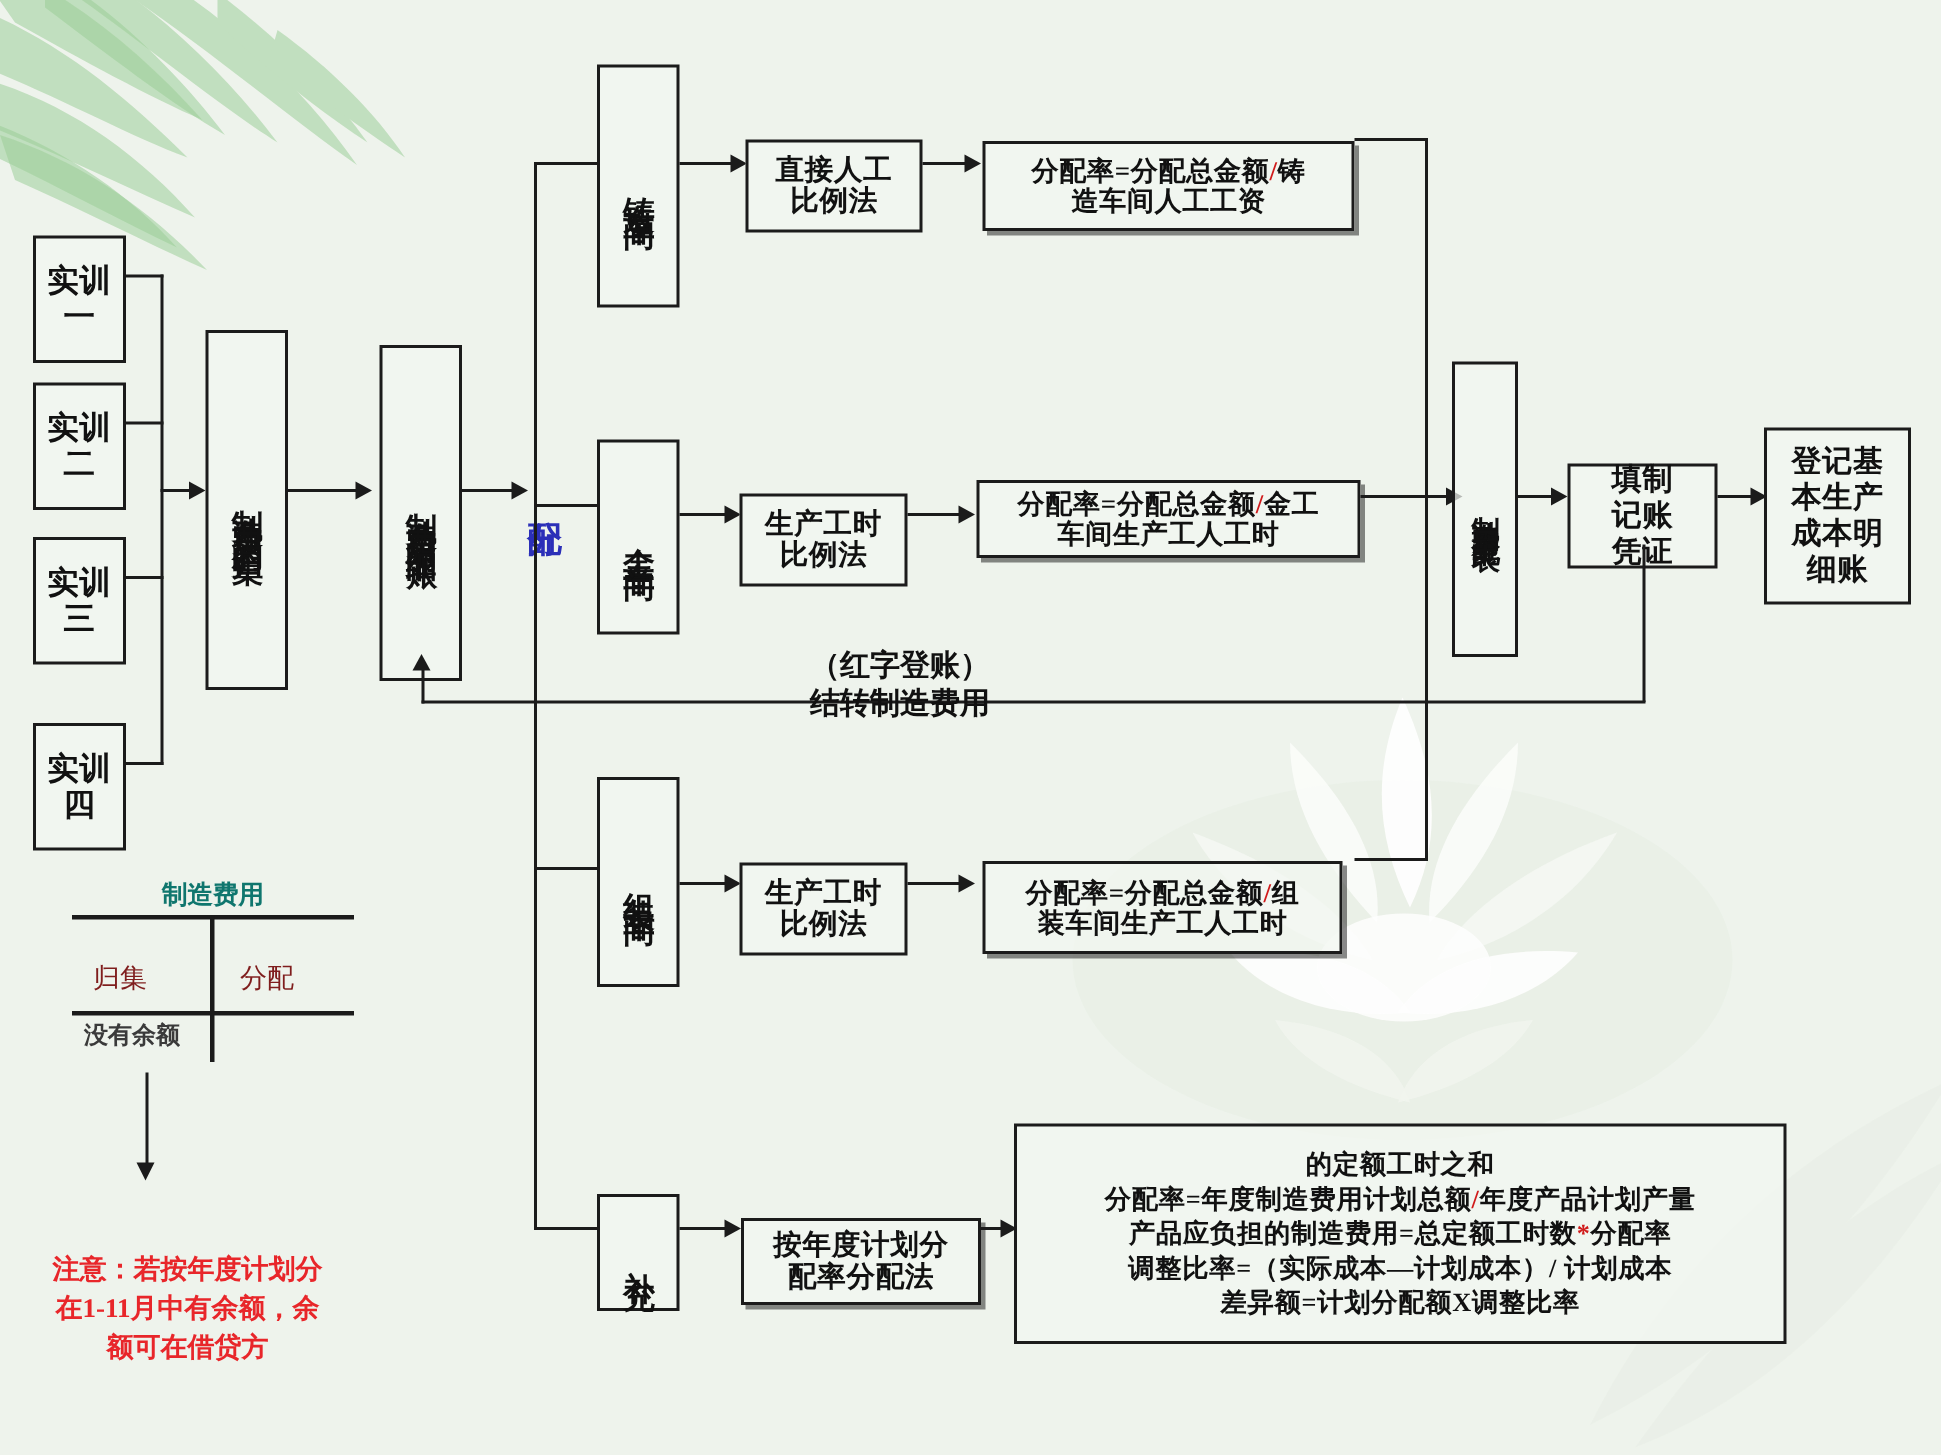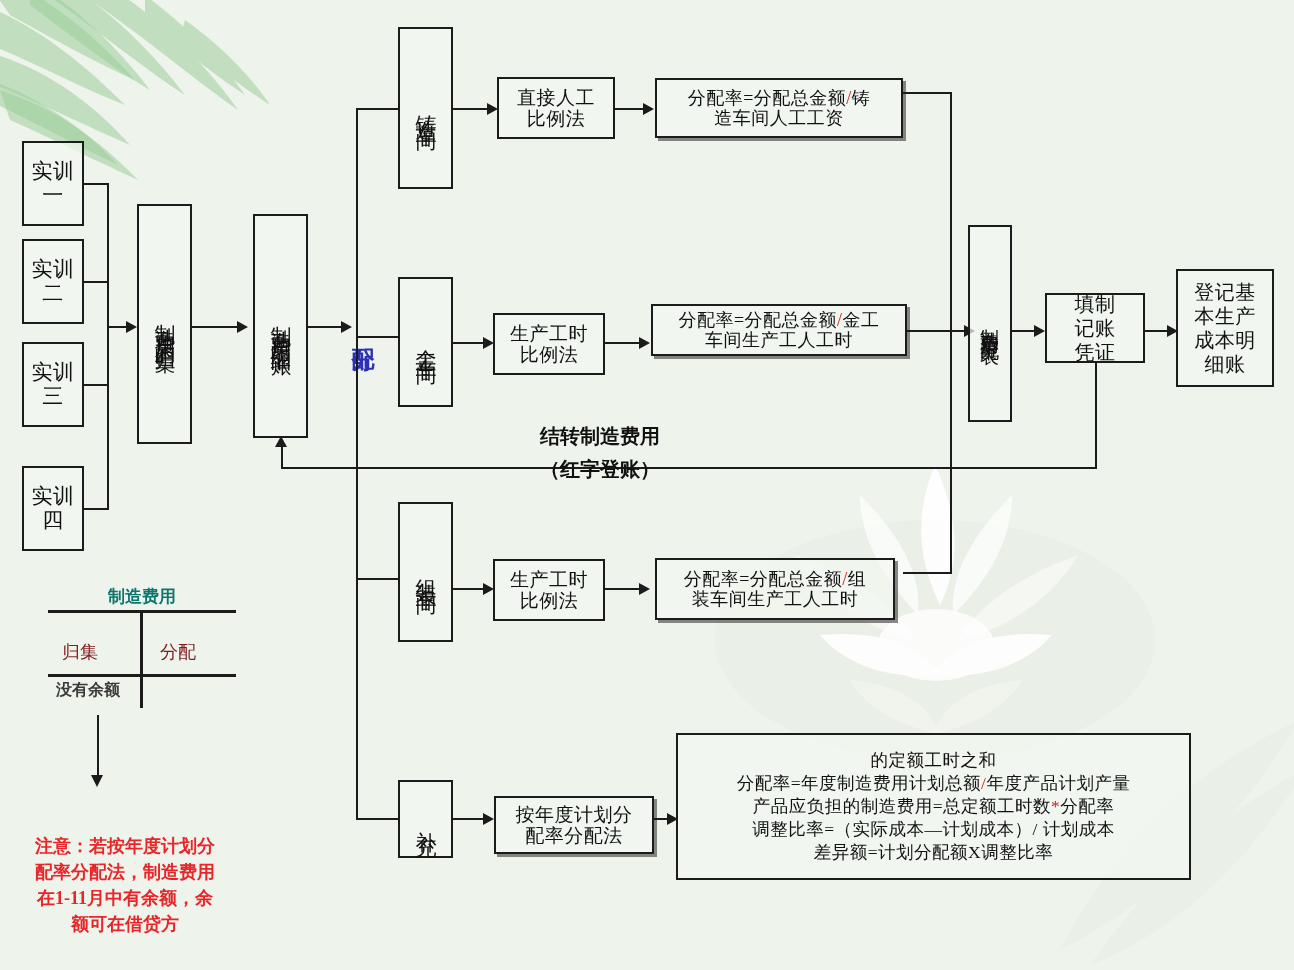--- a/index.html
+++ b/index.html
@@ -20,23 +20,24 @@
 
   
   .box{
     position:absolute;
     border:2px solid #1b1b1b;
     background:rgba(243,247,241,.72);
     box-sizing:border-box;
     display:flex;align-items:center;justify-content:center;
     text-align:center;
     color:#111;
-    font-weight:normal;
+    font-weight:bold;
     line-height:1.12;
     letter-spacing:.5px;
+    margin-top:16px;
   }
   .box.shadow{box-shadow:3px 3px 0 rgba(40,40,40,.55);}
   
   .vtext{
     writing-mode:vertical-rl;
     text-orientation:upright;
     letter-spacing:5px;
     line-height:1;
   }
 
@@ -280,22 +281,22 @@
   <div class="box" style="left:1176px;top:269px;width:98px;height:118px;font-size:20px;">
     <span style="display:inline-block;width:80px;line-height:1.2;">登记基本生产成本明细账</span>
   </div>
 
   <div class="v" style="left:1095px;top:363px;height:105px;"></div>
   <div class="h" style="left:281px;top:467px;width:816px;"></div>
   <div class="v" style="left:281px;top:445px;height:24px;"></div>
   <div class="arrow up" style="left:275px;top:436px;"></div>
 
   <div class="lbl" style="left:470px;top:424px;width:260px;font-size:20px;">
+    <div style="margin-top:8px;">（红字登账）</div>
     <div>结转制造费用</div>
-    <div style="margin-top:8px;">（红字登账）</div>
   </div>
 
   <div class="box" style="left:676px;top:733px;width:515px;height:147px;font-size:17.5px;">
     <div style="line-height:1.32;">
       <div>的定额工时之和</div>
       <div>
         <span>分配率=年度制造费用计划总额</span><span class="slash">/</span><span>年度产品计划产量</span>
       </div>
       <div>
         <span>产品应负担的制造费用=总定额工时数</span><span class="star">*</span><span>分配率</span>
@@ -313,18 +314,17 @@
     <div class="tacct-side" style="left:14px;top:52px;">归集</div>
     <div class="tacct-side" style="left:112px;top:52px;">分配</div>
     <div class="tacct-note" style="left:8px;top:92px;">没有余额</div>
   </div>
 
   <div class="v" style="left:97px;top:715px;height:62px;"></div>
   <div class="arrow" style="left:91px;top:775px;border-left:6px solid transparent;border-right:6px solid transparent;border-top:12px solid #1b1b1b;border-bottom:0;"></div>
 
   <div class="redblock">
     <div>注意：若按年度计划分</div>
-    <div>配率分配法，制造费用</div>
     <div>在1-11月中有余额，余</div>
     <div>额可在借贷方</div>
   </div>
 
 </div>
 
 </body></html>

